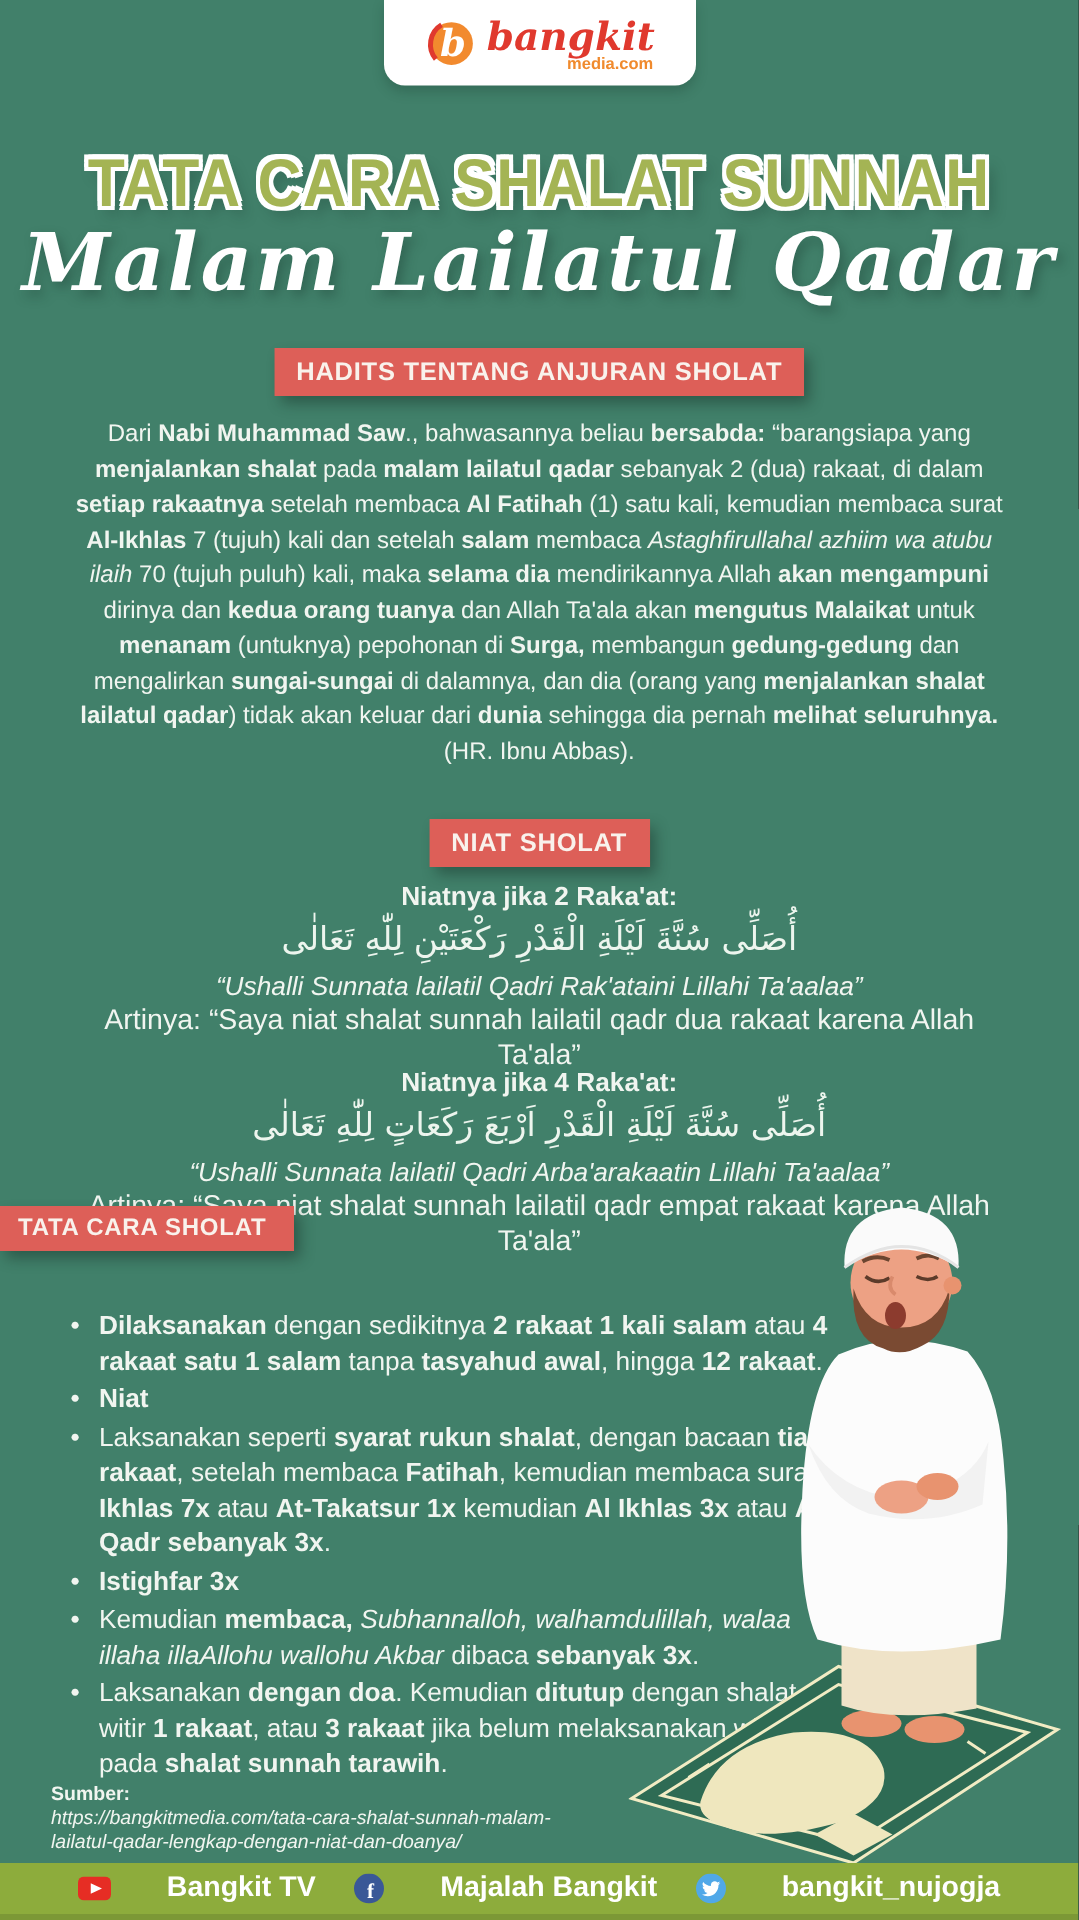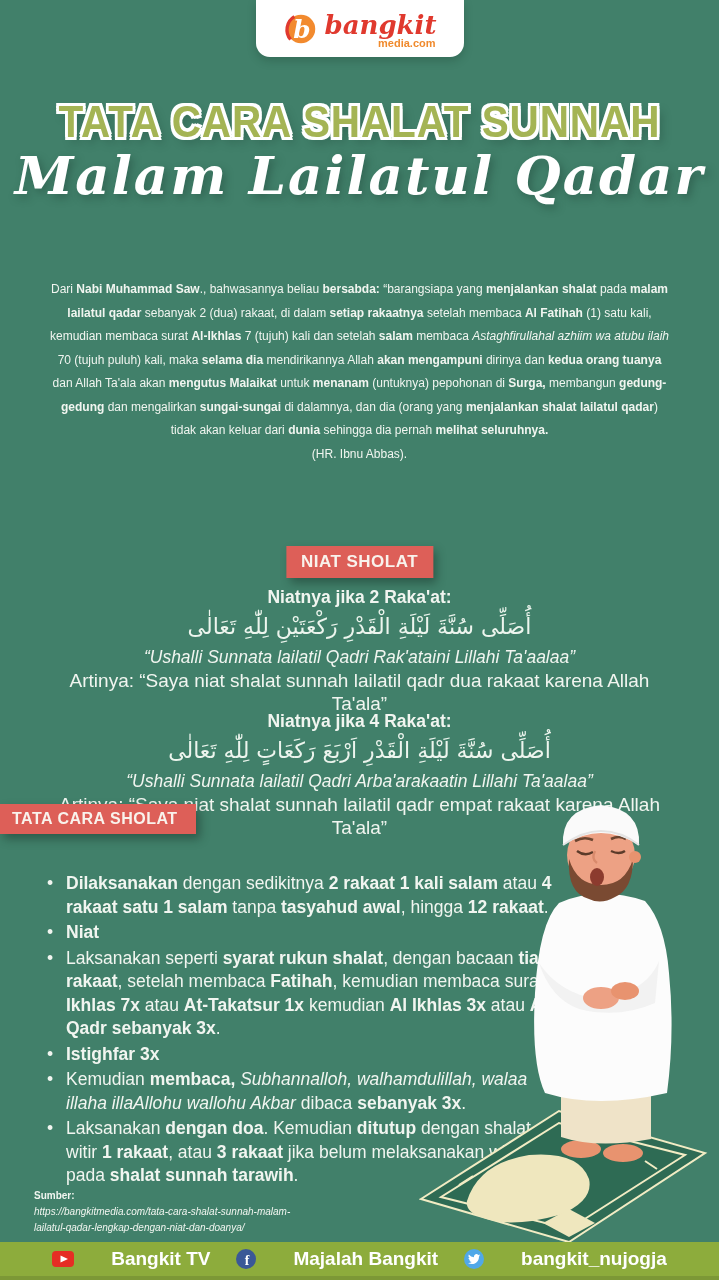--- a/index.html
+++ b/index.html
@@ -53,21 +53,21 @@
   }
   .badge-center{position:absolute; left:50%; transform:translateX(-50%); padding:6px 15px; font-size:17px;}
   .badge-hadits{top:232px;}
   .badge-niat{top:546px;}
   .badge-tata{
     position:absolute; left:0; top:804px; padding:6px 18px 6px 12px; font-size:16px;
   }
   
   .hadits-text{
     position:absolute; top:278px; left:49px; width:621px;
-    font-size:12px; line-height:23.5px; text-align:center;
+    font-size:16px; line-height:23.5px; text-align:center;
   }
   .hadits-attrib{ text-align:center; }
   .b{font-weight:bold;}
   .i{font-style:italic;}
   
   .niat-block{position:absolute; left:40px; width:639px; text-align:center;}
   .niat-1{top:586px;}
   .niat-2{top:710px;}
   .niat-heading{font-size:17.5px; font-weight:bold; line-height:23px;}
   .niat-arabic{
@@ -78,21 +78,21 @@
   .niat-meaning{font-size:19px; line-height:23px;}
   
   .bullets{
     position:absolute; top:872px; left:34px; width:526px;
     list-style:none; margin:0; padding:0;
     font-size:17.5px; line-height:23.5px;
   }
   .bullets li{display:flex; margin-bottom:2px;}
   .bullet-dot{width:32px; flex:0 0 32px; text-align:center;}
   
-  .sumber{position:absolute; top:1188px; left:34px; font-size:10px; line-height:16px;}
+  .sumber{position:absolute; top:1188px; left:34px; font-size:13px; line-height:16px;}
   .sumber-label{font-weight:bold;}
   .sumber-url{font-style:italic;}
   
   .illus{position:absolute; right:0; top:793px; width:300px; height:449px;}
   
   .footer{
     position:absolute; left:0; right:0; bottom:0; height:38px; box-sizing:border-box;
     background:#8DAC3C; border-bottom:4px solid #7C9836;
     display:flex; align-items:center; justify-content:center; gap:26px;
   }
@@ -112,20 +112,21 @@
     </svg>
     <span class="logo-script">bangkit</span>
     <span class="logo-suffix">media.com</span>
   </div>
 
   <div class="title">
     <div><span class="title-line1">TATA CARA SHALAT SUNNAH</span></div>
     <div class="title-line2">Malam Lailatul Qadar</div>
   </div>
 
+  <div class="badge badge-center badge-hadits">HADITS TENTANG ANJURAN SHOLAT</div>
   <div class="hadits-text">
     <span><span>Dari </span><span class="b">Nabi Muhammad Saw</span><span>., bahwasannya beliau </span><span class="b">bersabda:</span><span> “barangsiapa yang </span><span class="b">menjalankan shalat</span><span> pada </span><span class="b">malam lailatul qadar</span><span> sebanyak 2 (dua) rakaat, di dalam </span><span class="b">setiap rakaatnya</span><span> setelah membaca </span><span class="b">Al Fatihah</span><span> (1) satu kali, kemudian membaca surat </span><span class="b">Al-Ikhlas</span><span> 7 (tujuh) kali dan setelah </span><span class="b">salam</span><span> membaca </span><span class="i">Astaghfirullahal azhiim wa atubu ilaih</span><span> 70 (tujuh puluh) kali, maka </span><span class="b">selama dia</span><span> mendirikannya Allah </span><span class="b">akan mengampuni</span><span> dirinya dan </span><span class="b">kedua orang tuanya</span><span> dan Allah Ta'ala akan </span><span class="b">mengutus Malaikat</span><span> untuk </span><span class="b">menanam</span><span> (untuknya) pepohonan di </span><span class="b">Surga,</span><span> membangun </span><span class="b">gedung-gedung</span><span> dan mengalirkan </span><span class="b">sungai-sungai</span><span> di dalamnya, dan dia (orang yang </span><span class="b">menjalankan shalat lailatul qadar</span><span>) tidak akan keluar dari </span><span class="b">dunia</span><span> sehingga dia pernah </span><span class="b">melihat seluruhnya.</span></span>
     <div class="hadits-attrib">(HR. Ibnu Abbas).</div>
   </div>
 
   <div class="badge badge-center badge-niat">NIAT SHOLAT</div>
 
   <div class="niat-block niat-1">
     <div class="niat-heading">Niatnya jika 2 Raka'at:</div>
     <div class="niat-arabic">أُصَلِّى سُنَّةَ لَيْلَةِ الْقَدْرِ رَكْعَتَيْنِ لِلّٰهِ تَعَالٰى</div>

